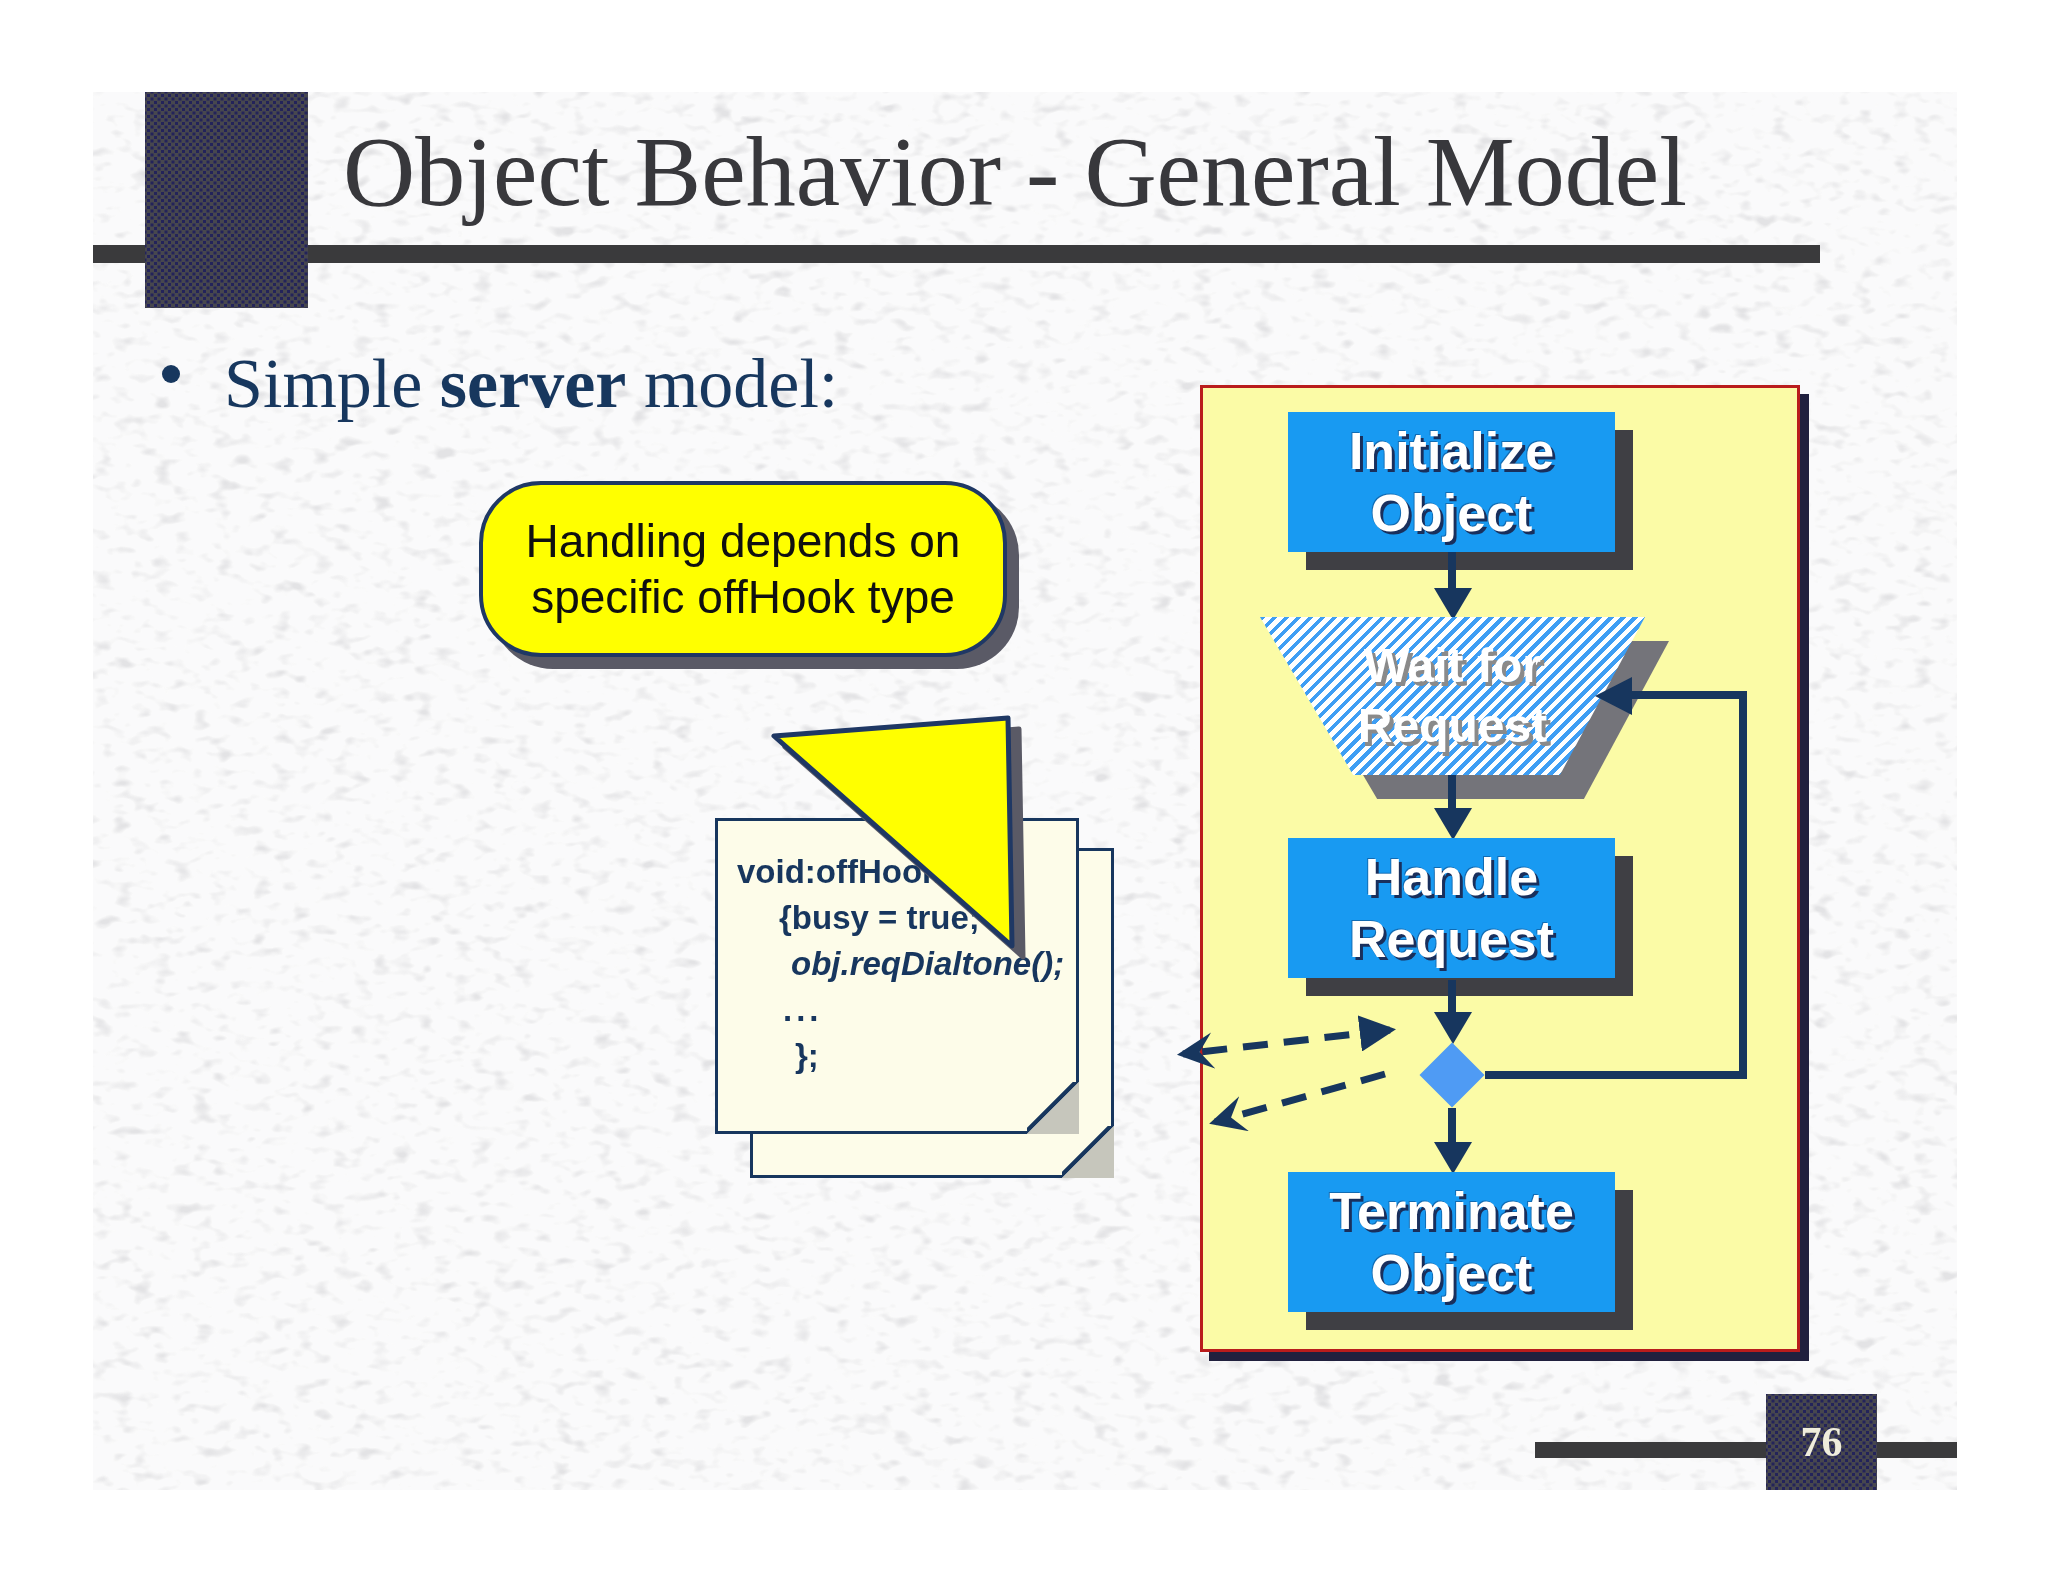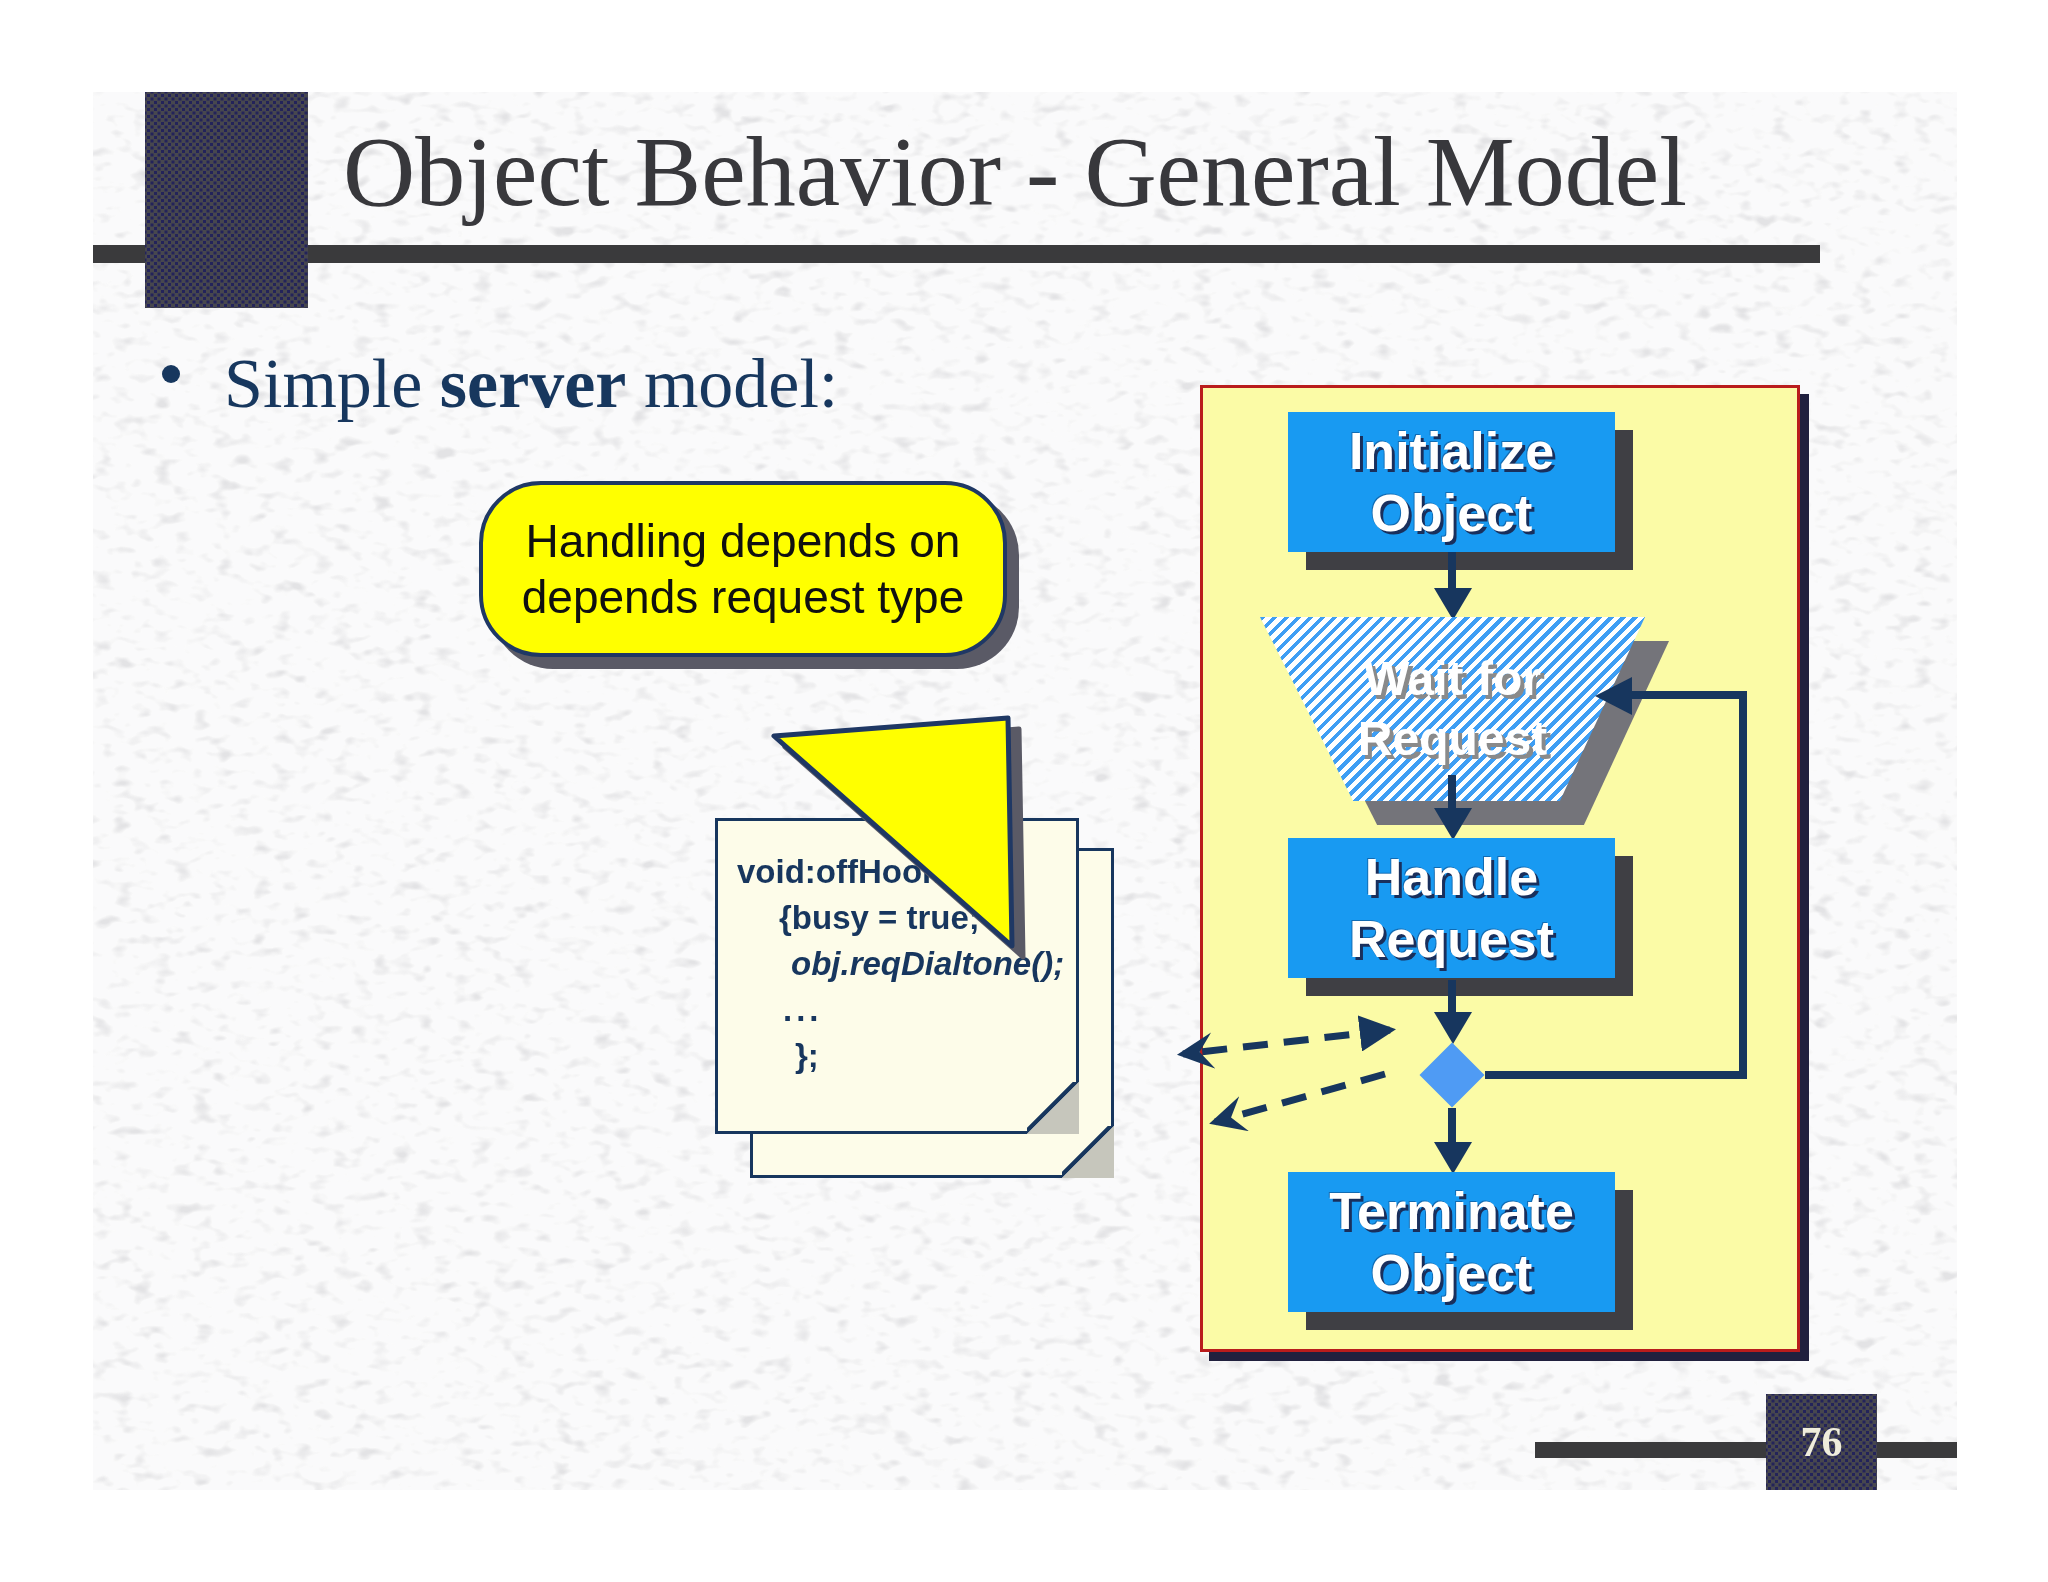--- a/index.html
+++ b/index.html
@@ -37,21 +37,21 @@
 
   .pbox { position:absolute; left:85px; width:327px; height:140px; background:#189AF2;
           box-shadow:18px 18px 0 #3F3F44; display:flex; align-items:center; justify-content:center;
           color:#FFFFFF; font-weight:bold; font-size:52px; line-height:1.2; text-align:center;
           white-space:pre-line;
           text-shadow:3px 3px 0 rgba(25,35,75,0.9), -1px -1px 0 rgba(10,20,60,0.35); }
   #node-initialize { top:24px; }
   #node-handle { top:450px; }
   #node-terminate { top:784px; }
 
-  .trapz { position:absolute; left:57px; top:229px; width:385px; height:184px;
+  .trapz { position:absolute; left:57px; top:229px; width:385px; height:158px;
            clip-path:polygon(0 0, 100% 0, 77.9% 100%, 24.2% 100%); }
   #trap-shadow { transform:translate(24px,24px); background:#74747A; }
   #node-wait { background:repeating-linear-gradient(135deg,#3E9EF4 0 4px,#FFFFFF 4px 8.5px);
                display:flex; align-items:center; justify-content:center;
                color:#FFFFFF; font-weight:bold; font-size:48px; line-height:1.25; text-align:center;
                white-space:pre-line; text-shadow:4px 4px 0 #8A8A8A; }
 
   .vline { position:absolute; width:8px; background:#17365E; }
   .hline { position:absolute; height:8px; background:#17365E; }
   .ah-down { position:absolute; width:0; height:0;
@@ -169,21 +169,21 @@
       <div class="cl4">};</div>
     </div>
     <div class="fold"></div>
   </div>
 
   <div id="bubble-shadow"></div>
   <svg id="tail-svg" width="260" height="330">
     <polygon points="4,106 238,88 242,316" fill="#FFFF00" stroke="#1F3864" stroke-width="5" stroke-linejoin="round"></polygon>
   </svg>
   <div id="bubble">Handling depends on
-depends request type</div>
+specific offHook type</div>
 
   <svg id="dashed-svg" width="380" height="260">
     <defs>
       <marker id="mhE" viewBox="0 0 12 12" refX="10" refY="6" markerWidth="5.2" markerHeight="5.2" orient="auto">
         <path d="M0,0 L12,6 L0,12 L4.5,6 Z" fill="#17365E"></path>
       </marker>
       <marker id="mhS" viewBox="0 0 12 12" refX="10" refY="6" markerWidth="5.2" markerHeight="5.2" orient="auto-start-reverse">
         <path d="M0,0 L12,6 L0,12 Z" fill="#17365E"></path>
       </marker>
     </defs>

